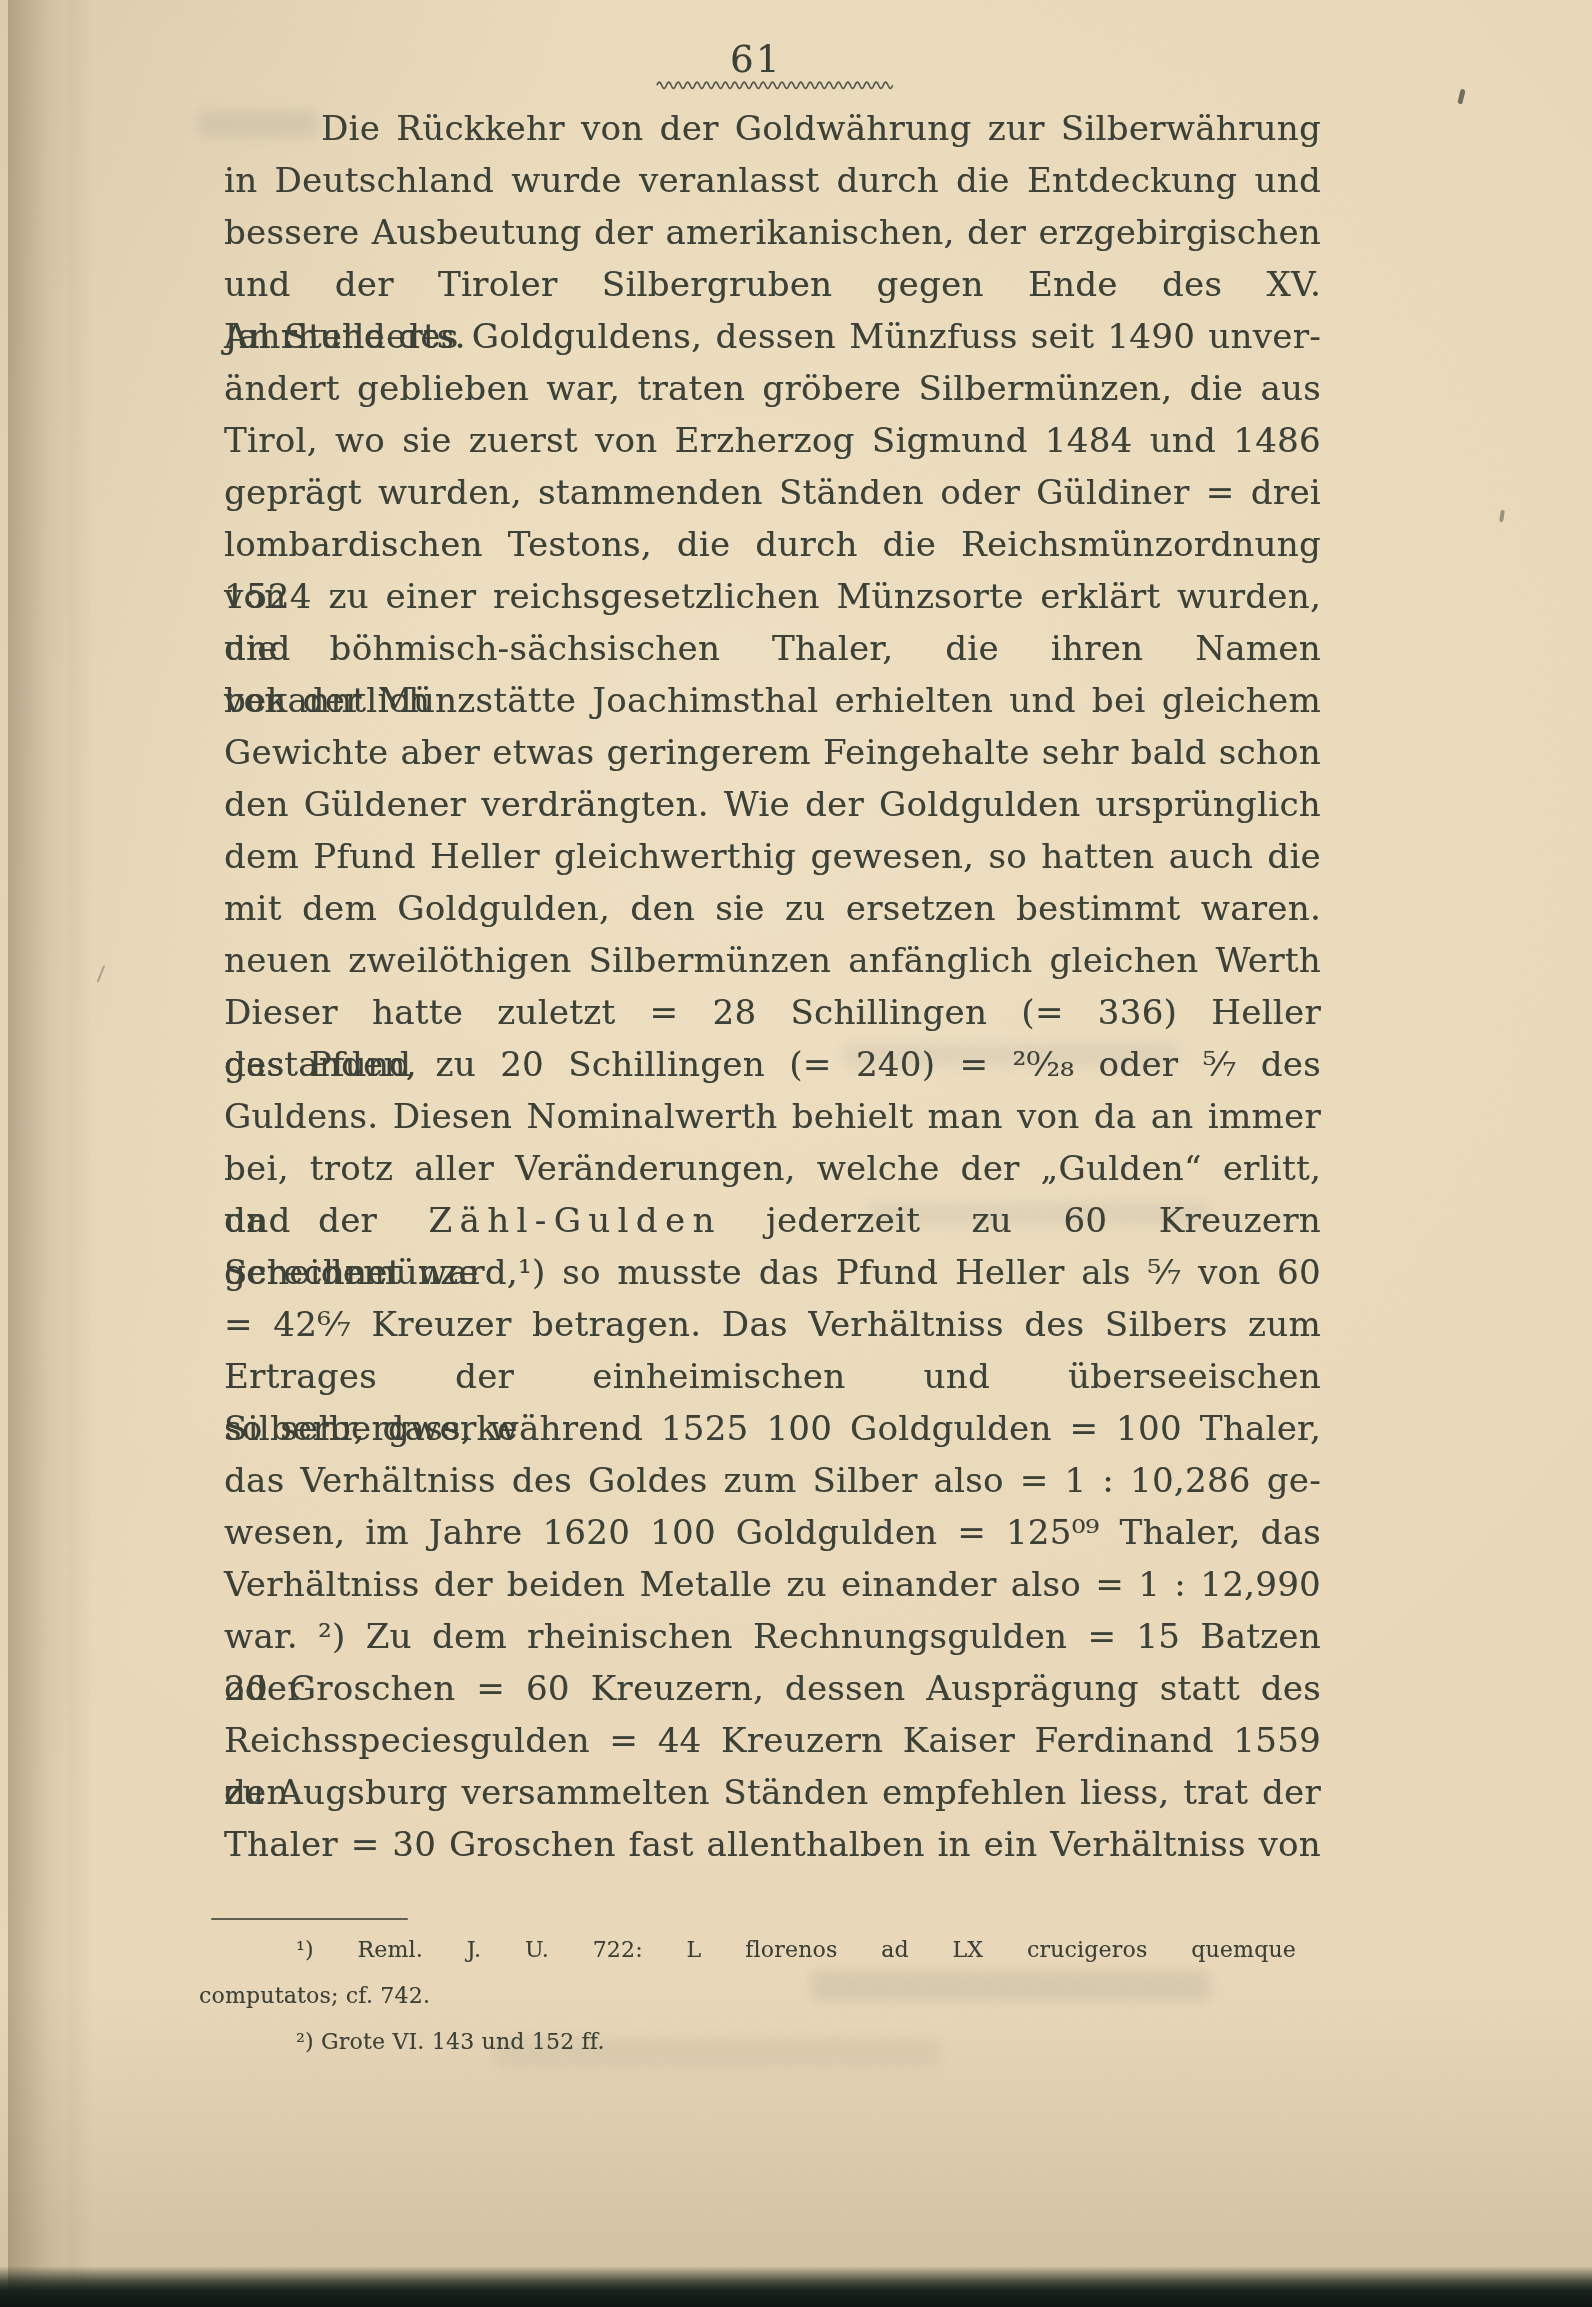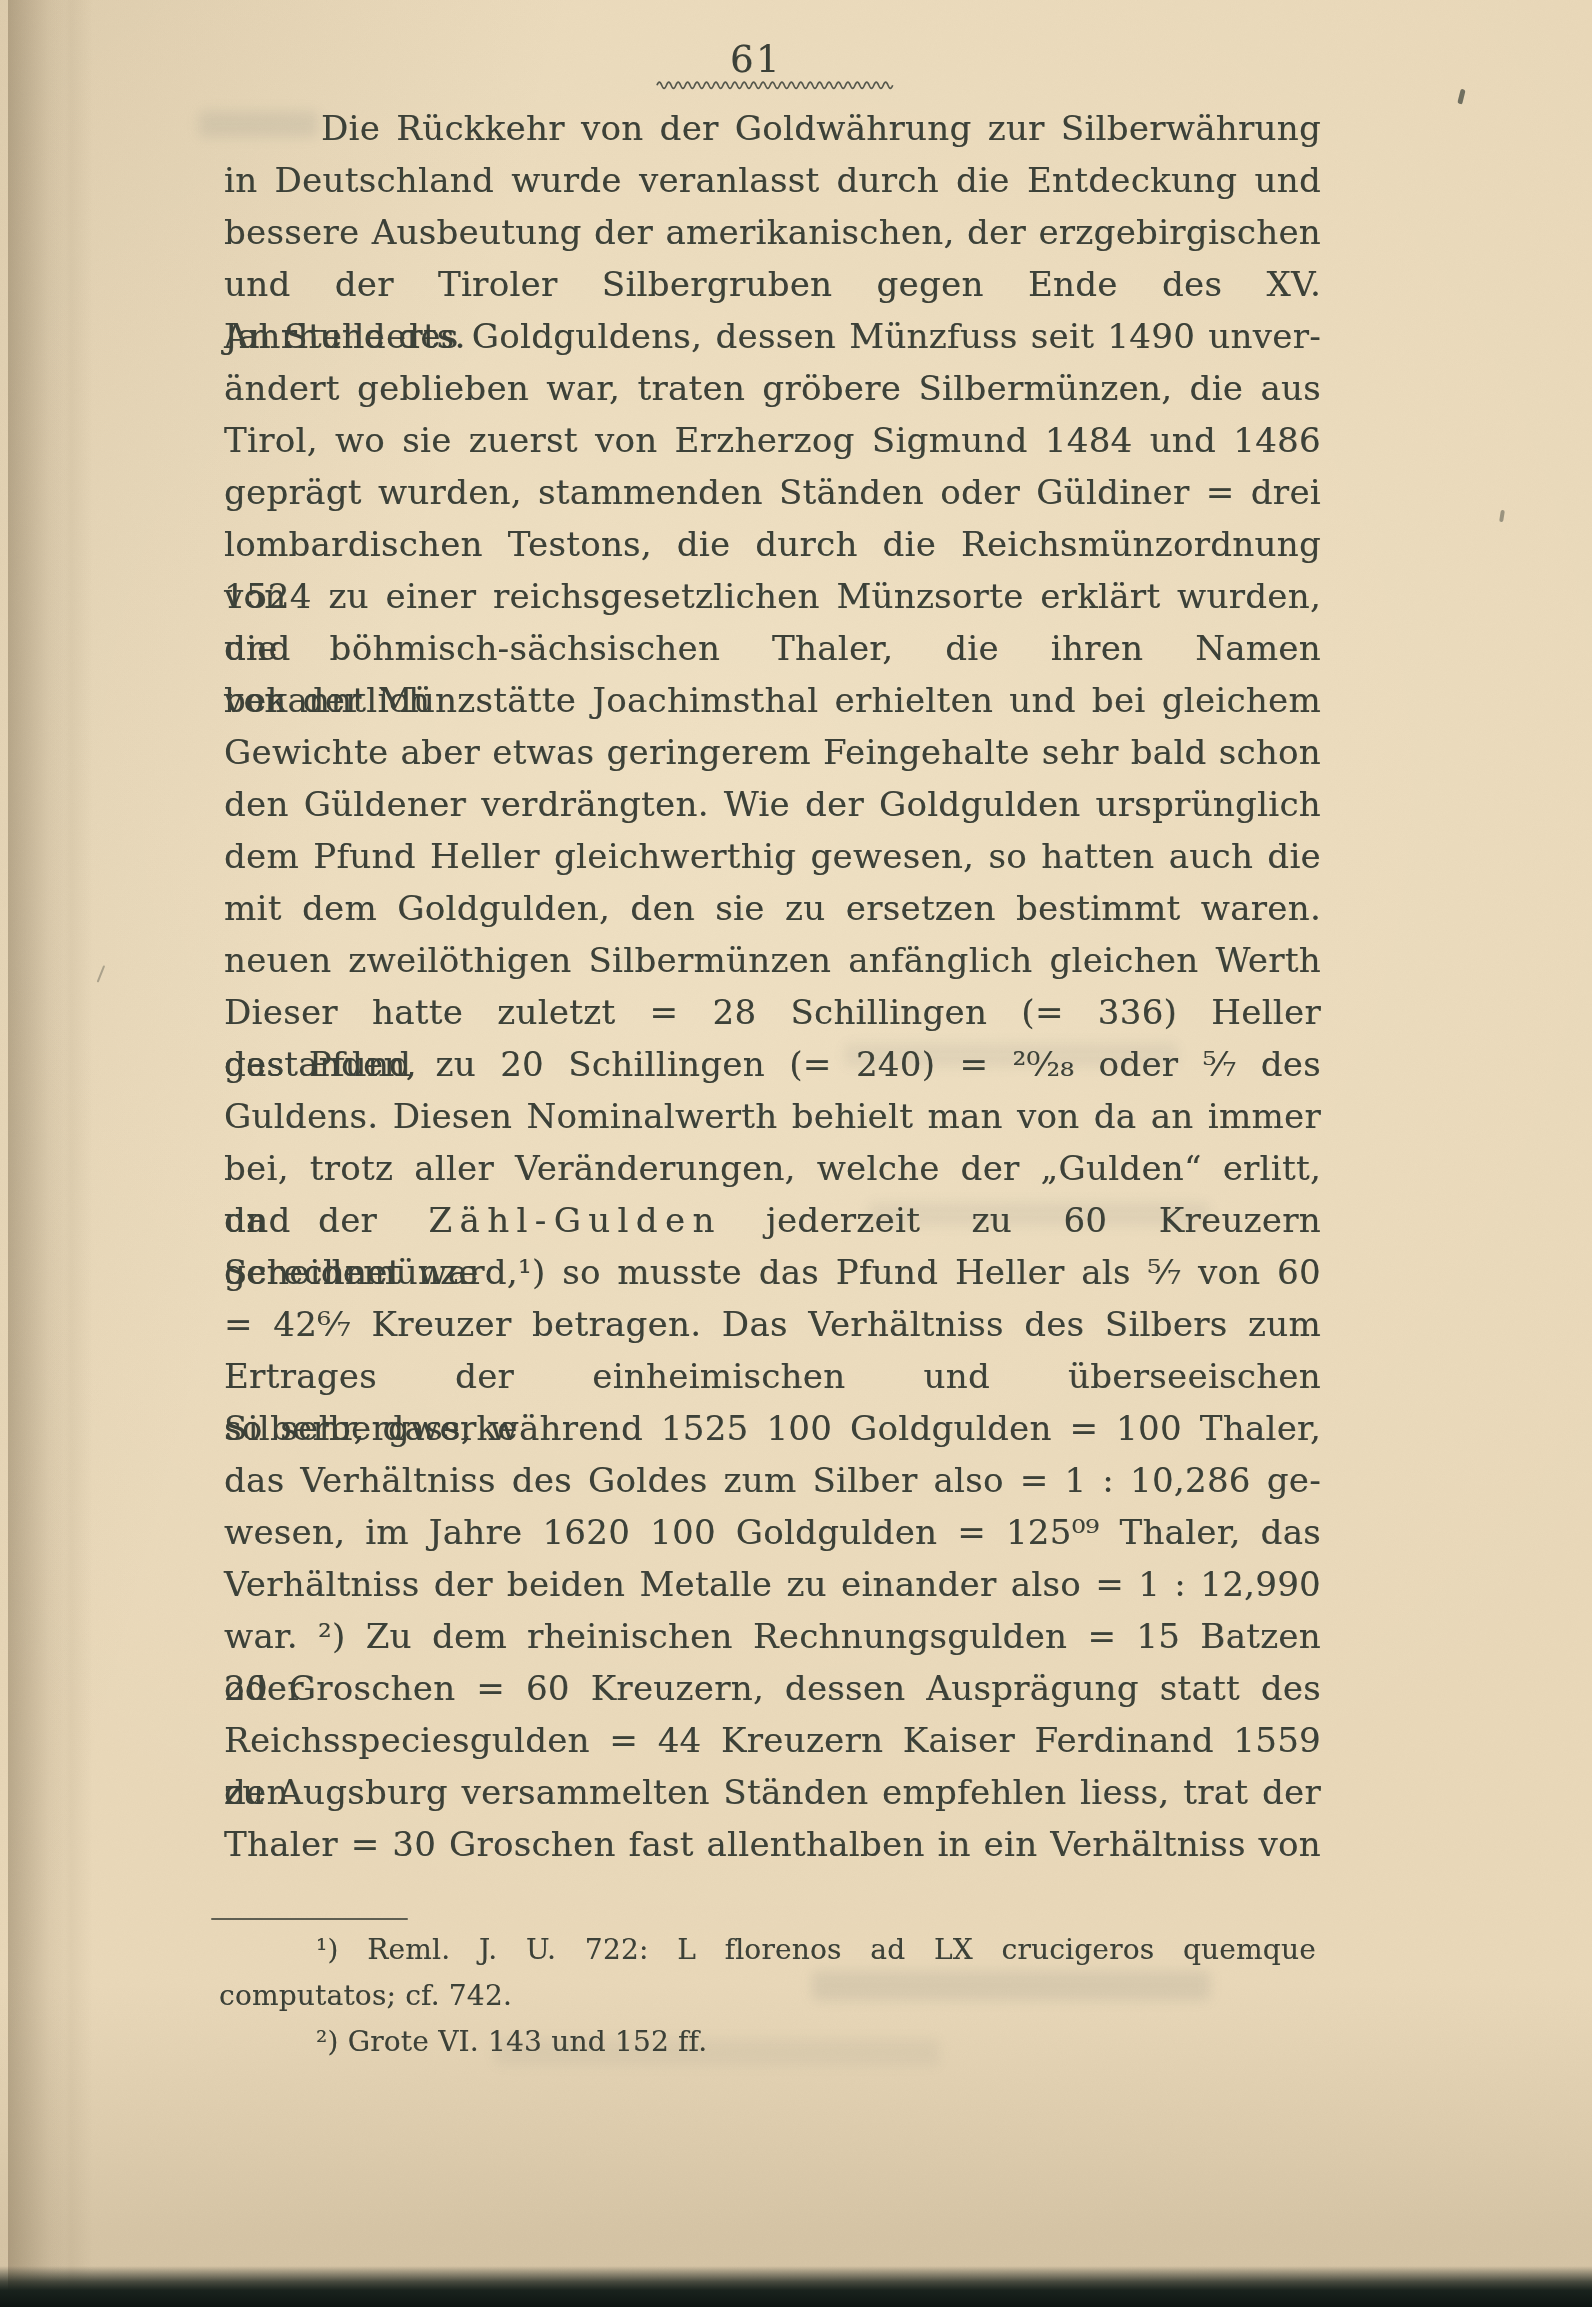--- a/index.html
+++ b/index.html
@@ -63,22 +63,22 @@
     text-align:justify;text-align-last:justify;
     white-space:normal;height:52px;overflow:visible;
   }
   .line.indent{text-indent:97px;}
   
   .fn-rule{
     position:absolute;left:211px;top:1918px;width:197px;height:2.4px;
     background:var(--ink,#3c4138);opacity:.8;border-radius:1.6px;
   }
   .footnotes{
-    position:absolute;left:219px;top:1927px;width:1097px;
-    font-size:28px;line-height:46px;
+    position:absolute;left:199px;top:1927px;width:1097px;
+    font-size:22px;line-height:46px;
     text-shadow:0.2px 0.2px 0.4px rgba(60,65,56,.4);
     letter-spacing:0.2px;
   }
   .fn-line{text-align:left;}
   .fn-line.fn-justify{text-align:justify;text-align-last:justify;text-indent:97px;}
   .fn-line.fn-indent{text-indent:97px;}
 </style>
 </head>
 <body>
 

